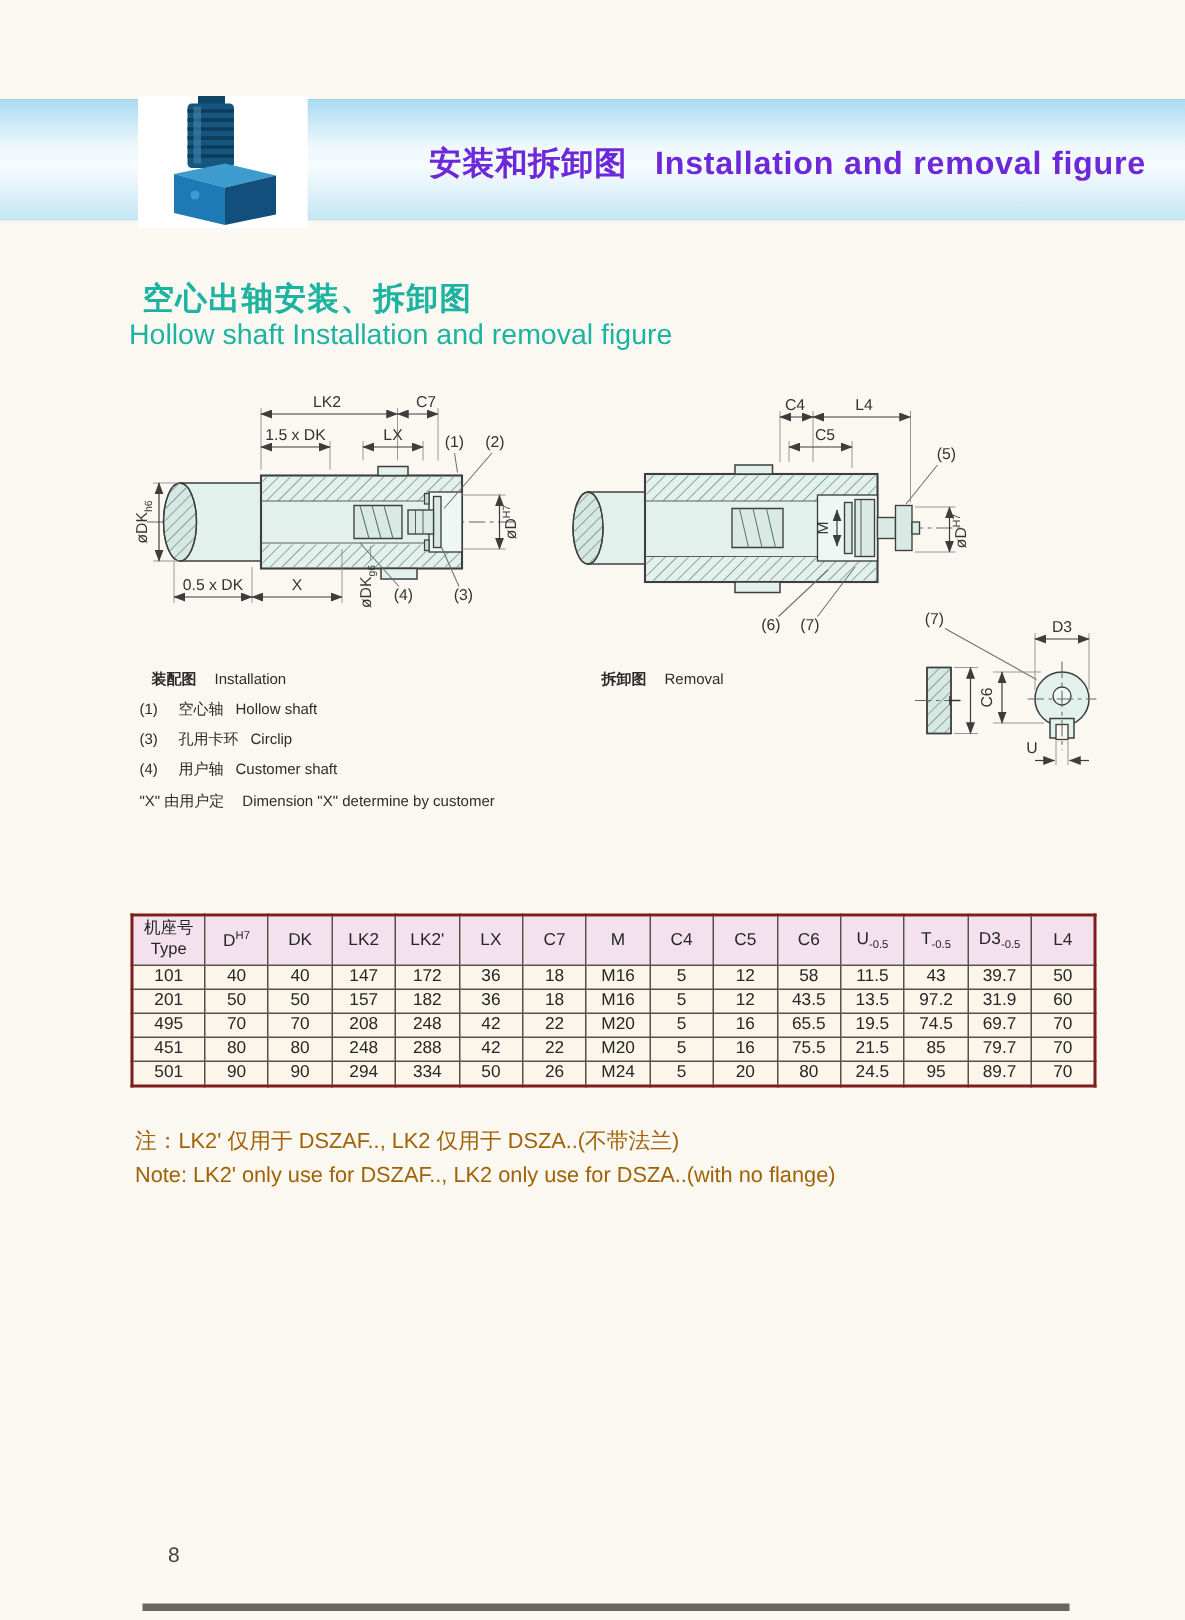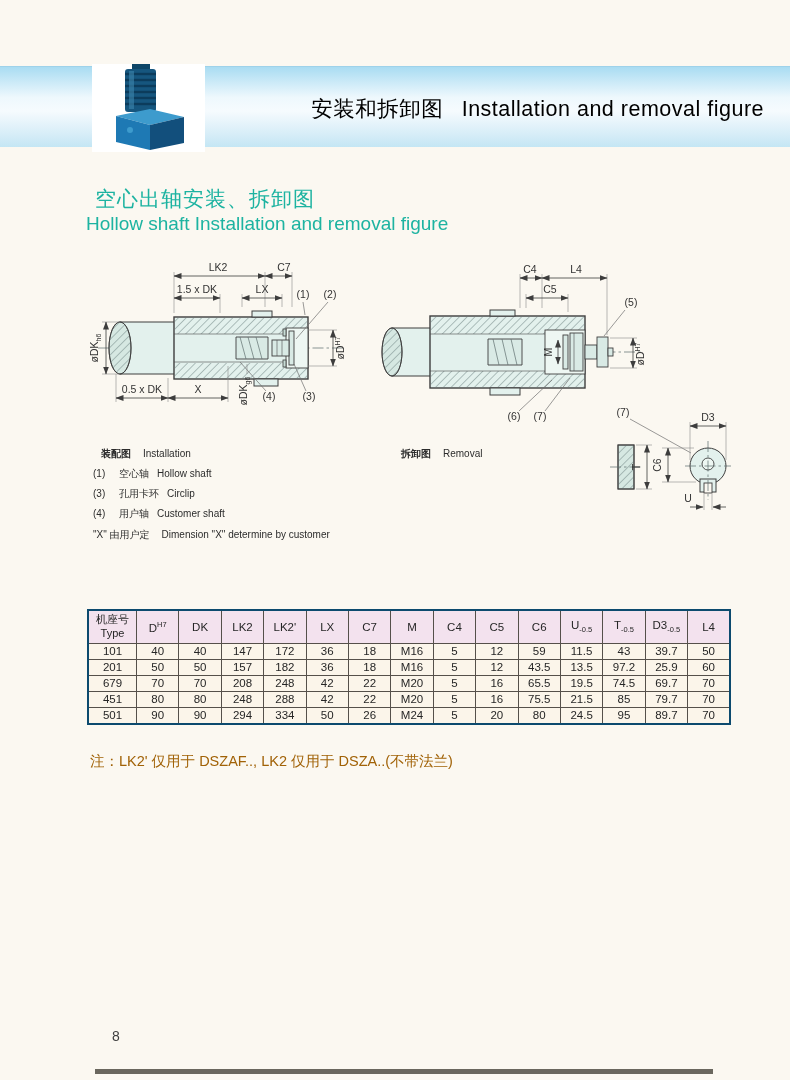--- a/index.html
+++ b/index.html
@@ -10,30 +10,30 @@
     color:#2e2e2e;
   }
   
   .band{
     position:absolute;left:0;top:66px;width:790px;height:80px;
     background:linear-gradient(to bottom,#a9dcf2 0%,#eef8fd 38%,#f6fbfe 55%,#d9eef8 82%,#c4e6f4 100%);
     border-top:1px solid #9ed2ea;
   }
   .band-title{
     position:absolute;right:26px;top:94px;
-    font-size:21.5px;font-weight:normal;color:#000000;
+    font-size:21.5px;font-weight:bold;color:#6d28d9;
     letter-spacing:.5px;white-space:nowrap;
   }
   .band-title .en{margin-left:12px;}
   .photo{
     position:absolute;left:92px;top:64px;width:113px;height:88px;
     background:#ffffff;
   }
   
-  .sec-cn{position:absolute;left:95px;top:185px;font-size:21px;font-weight:normal;color:#1db3a1;letter-spacing:1px;}
+  .sec-cn{position:absolute;left:95px;top:185px;font-size:21px;font-weight:bold;color:#1db3a1;letter-spacing:1px;}
   .sec-en{position:absolute;left:86px;top:213px;font-size:19px;color:#1db3a1;}
   
   .dia{position:absolute;left:90px;top:250px;}
   .cl{stroke:#5a6a6a;stroke-width:.7;stroke-dasharray:11 3 2.5 3;fill:none;}
   .part{fill:#e3f1ed;stroke:#3e3e3e;stroke-width:1;}
   .strong{stroke-width:1.4;}
   .part2{fill:#eef7f3;stroke:#3e3e3e;stroke-width:.9;}
   .part3{fill:#d9eae5;stroke:#3e3e3e;stroke-width:.9;}
   .part4{fill:#c8ddd6;stroke:#3e3e3e;stroke-width:.8;}
   .hatchband{fill:url(#hatch);stroke:none;}
@@ -54,21 +54,21 @@
   .leg-item{height:20px;line-height:20px;}
   .leg-num{display:inline-block;width:26px;}
   .leg-cn{margin-right:8px;}
   .leg-note{height:20px;line-height:20px;margin-top:1px;}
   .leg-note .en{margin-left:12px;}
   
   .tblwrap{position:absolute;left:87px;top:609px;}
   table{border-collapse:collapse;table-layout:fixed;width:644px;
         font-size:11.5px;color:#262626;}
   th,td{border:1px solid #55504a;text-align:center;overflow:hidden;white-space:nowrap;}
-  table{border:2px solid #0c4a6e;}
+  table{border:2px solid #7f1d1d;}
   th{background:#f3e2ee;font-weight:normal;padding:2px 0;font-size:11.5px;}
   th:first-child,td:first-child{width:47px;}
   th div{line-height:1.25;font-size:11px;}
   td{background:#fbf5ea;height:15px;line-height:15px;padding:0;}
   sup{font-size:7.5px;vertical-align:super;}
   sub{font-size:7.5px;vertical-align:sub;}
   
   .notes{position:absolute;left:90px;top:750px;font-size:14.5px;line-height:23px;color:#a16207;}
   .pagenum{position:absolute;left:112px;top:1028px;font-size:14px;color:#3f3f3f;}
   .scanbar{position:absolute;left:95px;top:1069px;width:618px;height:5px;background:#6a675e;}
@@ -322,45 +322,45 @@
           <td>101</td>
           <td>40</td>
           <td>40</td>
           <td>147</td>
           <td>172</td>
           <td>36</td>
           <td>18</td>
           <td>M16</td>
           <td>5</td>
           <td>12</td>
-          <td>59</td>
+          <td>58</td>
           <td>11.5</td>
           <td>43</td>
           <td>39.7</td>
           <td>50</td>
         </tr>
         <tr>
           <td>201</td>
           <td>50</td>
           <td>50</td>
           <td>157</td>
           <td>182</td>
           <td>36</td>
           <td>18</td>
           <td>M16</td>
           <td>5</td>
           <td>12</td>
           <td>43.5</td>
           <td>13.5</td>
           <td>97.2</td>
-          <td>25.9</td>
+          <td>31.9</td>
           <td>60</td>
         </tr>
         <tr>
-          <td>679</td>
+          <td>495</td>
           <td>70</td>
           <td>70</td>
           <td>208</td>
           <td>248</td>
           <td>42</td>
           <td>22</td>
           <td>M20</td>
           <td>5</td>
           <td>16</td>
           <td>65.5</td>
@@ -402,16 +402,17 @@
           <td>95</td>
           <td>89.7</td>
           <td>70</td>
         </tr>
       </tbody>
   </table>
 </div>
 
 <div class="notes">
   <div>注：LK2' 仅用于 DSZAF.., LK2 仅用于 DSZA..(不带法兰)</div>
+  <div>Note: LK2' only use for DSZAF.., LK2 only use for DSZA..(with no  flange)</div>
 </div>
 
 <div class="pagenum">8</div>
 <div class="scanbar"></div>
 
 </body></html>

